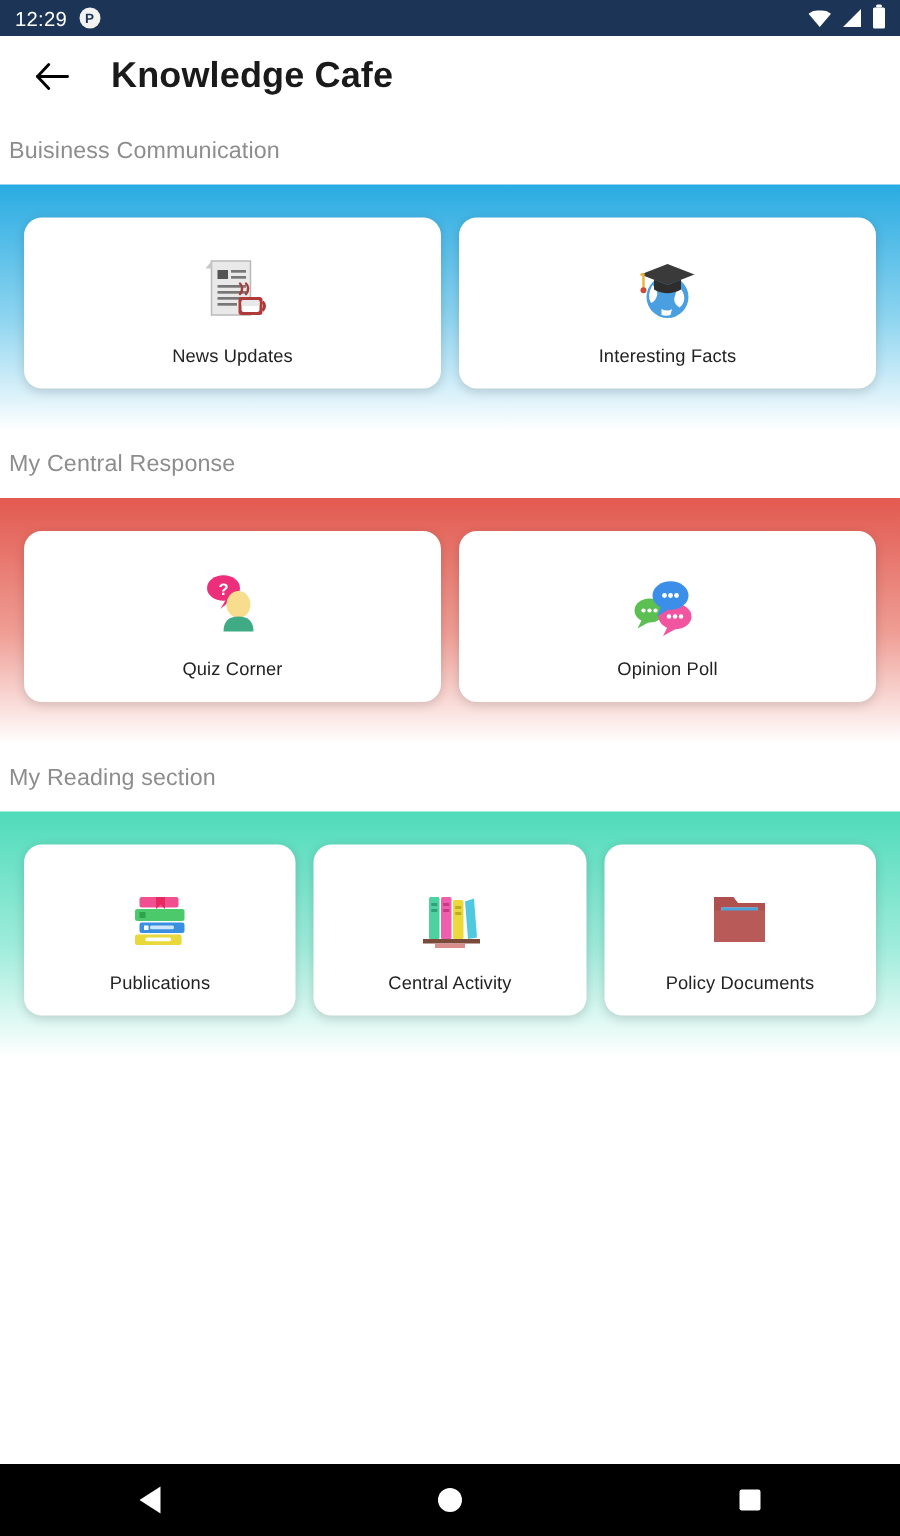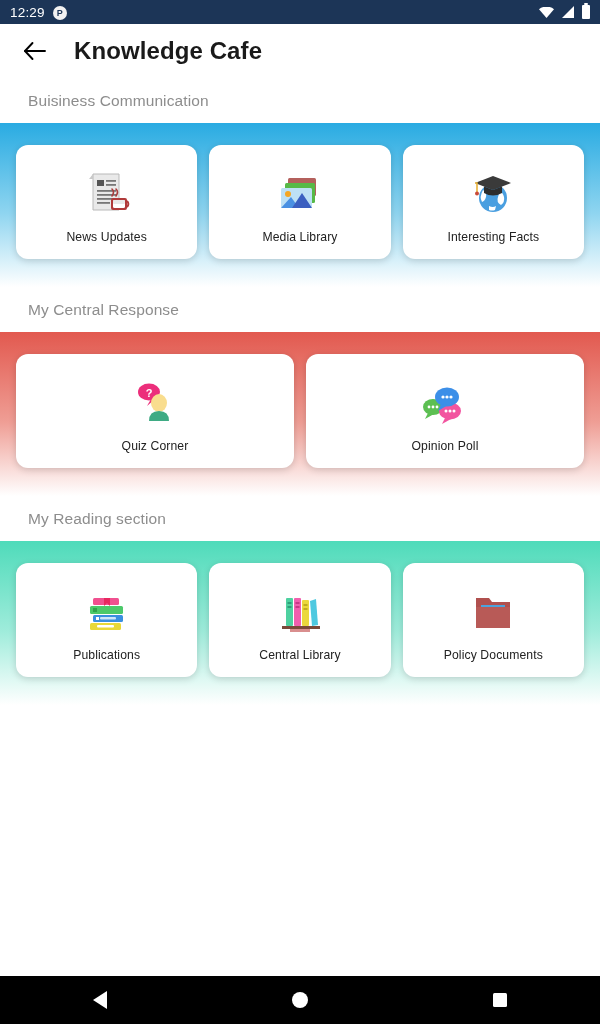--- a/index.html
+++ b/index.html
@@ -10,21 +10,21 @@
     overflow:hidden;
   }
   #app { position:relative; width:600px; height:1024px; background:#fff; }
 
   
   .statusbar {
     height:24px; background:#1c3557; color:#fff;
     display:flex; align-items:center; padding:0 10px;
     font-size:13px; letter-spacing:.2px;
   }
-  .status-left { display:flex; align-items:flex-end; gap:8px; }
+  .status-left { display:flex; align-items:flex-start; gap:8px; }
   .status-time { font-size:13.5px; }
   .status-badge {
     width:14px; height:14px; border-radius:50%;
     background:#f2f2f2; display:inline-flex;
     align-items:center; justify-content:center;
     color:#1c3557; font-size:9px; font-weight:bold;
   }
   .status-right { margin-left:auto; display:flex; align-items:center; gap:7px; }
   .ic-wifi { width:15px; height:11px; }
   .ic-sig  { width:14px; height:12px; }
@@ -38,21 +38,21 @@
   .appbar {
     height:54px; background:#fff; display:flex; align-items:center;
     padding-left:22px; gap:26px;
   }
   .back-btn { width:26px; height:26px; display:flex; align-items:center; justify-content:center; cursor:pointer; }
   .appbar-title { font-size:24px; color:#1a1a1a; font-weight:600; letter-spacing:.1px; }
 
   
   .section-title {
     font-size:15.5px; color:#8d8d8d; font-weight:400;
-    padding:14px 0 13px 28px; background:#fff; letter-spacing:.1px;
+    padding:14px 0 13px 6px; background:#fff; letter-spacing:.1px;
   }
   .band { position:relative; padding:22px 0 28px 0; }
   .row { display:flex; justify-content:space-between; padding:0 16px; gap:12px; }
   .card {
     flex:1 1 0; height:114px; background:#fff; border-radius:12px;
     box-shadow:0 2px 7px rgba(0,0,0,.16);
     display:flex; flex-direction:column; align-items:center;
     justify-content:center; cursor:pointer;
   }
   .card-icon { height:56px; display:flex; align-items:flex-end; justify-content:center; }
@@ -128,33 +128,20 @@
             <path d="M35 26 q3 -4 0 -7" stroke="#a83b3b" stroke-width="1.6" fill="none" stroke-linecap="round"></path>
             <rect x="30" y="28" width="16" height="12" rx="2" fill="#b03a3a"></rect>
             <rect x="32" y="30" width="12" height="8" rx="1.5" fill="#fff"></rect>
             <rect x="32" y="30" width="12" height="4" rx="1" fill="#e8e8e8"></rect>
             <path d="M46 31 a4 4 0 0 1 0 6" stroke="#b03a3a" stroke-width="2" fill="none"></path>
           </svg>
         </div>
         <div class="card-label">News Updates</div>
       </div>
 
-      <div class="card">
-        <div class="card-icon">
-          <svg width="52" height="46" viewBox="0 0 52 46">
-            <rect x="14" y="8" width="28" height="18" rx="1.5" fill="#b4605c"></rect>
-            <rect x="11" y="13" width="30" height="20" rx="1.5" fill="#57b947"></rect>
-            <rect x="7" y="18" width="31" height="20" rx="1.5" fill="#bde0f5"></rect>
-            <circle cx="14" cy="24" r="3" fill="#f5a623"></circle>
-            <path d="M7 38 L17 27 L25 38 Z" fill="#4a90e2"></path>
-            <path d="M18 38 L28 23 L38 38 Z" fill="#3b5fc0"></path>
-          </svg>
-        </div>
-        <div class="card-label">Media Library</div>
-      </div>
 
       <div class="card">
         <div class="card-icon">
           <svg width="52" height="46" viewBox="0 0 52 46">
             <circle cx="26" cy="28" r="14" fill="#4a9fe0"></circle>
             <path d="M16 20 q4 3 3 7 t-4 5 q-3 -5 1 -12z" fill="#fff"></path>
             <path d="M31 20 q5 2 6 7 t-3 8 q-5 -3 -3 -8 t0 -7z" fill="#fff"></path>
             <path d="M22 36 q4 2 7 0 l-1 4 q-3 1 -6 0z" fill="#fff"></path>
             <path d="M8 13 L26 6 L44 13 L26 20 Z" fill="#3a3a3a"></path>
             <path d="M17 16.5 L17 23 q9 5 18 0 L35 16.5 L26 20 Z" fill="#2d2d2d"></path>
@@ -243,21 +230,21 @@
             <rect x="21.5" y="14" width="4" height="2" fill="#c63986"></rect>
             <rect x="21.5" y="18" width="4" height="2" fill="#c63986"></rect>
             <rect x="28" y="12" width="7" height="26" rx="1" fill="#ebd83c"></rect>
             <rect x="29.5" y="16" width="4" height="2" fill="#c0ad1f"></rect>
             <rect x="29.5" y="20" width="4" height="2" fill="#c0ad1f"></rect>
             <path d="M36 13 L42 11 L44 37 L38 38 Z" fill="#4ec9e0"></path>
             <rect x="8" y="38" width="38" height="3" fill="#7a4a3a"></rect>
             <rect x="16" y="41" width="20" height="3" fill="#d98e8e"></rect>
           </svg>
         </div>
-        <div class="card-label">Central Library</div>
+        <div class="card-label">Central Activity</div>
       </div>
 
       <div class="card">
         <div class="card-icon">
           <svg width="52" height="46" viewBox="0 0 52 46">
             <path d="M9 10 L22 10 L25 14 L43 14 L43 40 L9 40 Z" fill="#b0504e"></path>
             <rect x="14" y="17" width="24" height="11" fill="#bfe3f5"></rect>
             <rect x="14" y="17" width="24" height="2.5" fill="#4ba3dd"></rect>
             <rect x="15" y="21" width="22" height="8" fill="#ffffff"></rect>
             <rect x="15" y="23" width="22" height="2.5" fill="#5cbf52"></rect>

